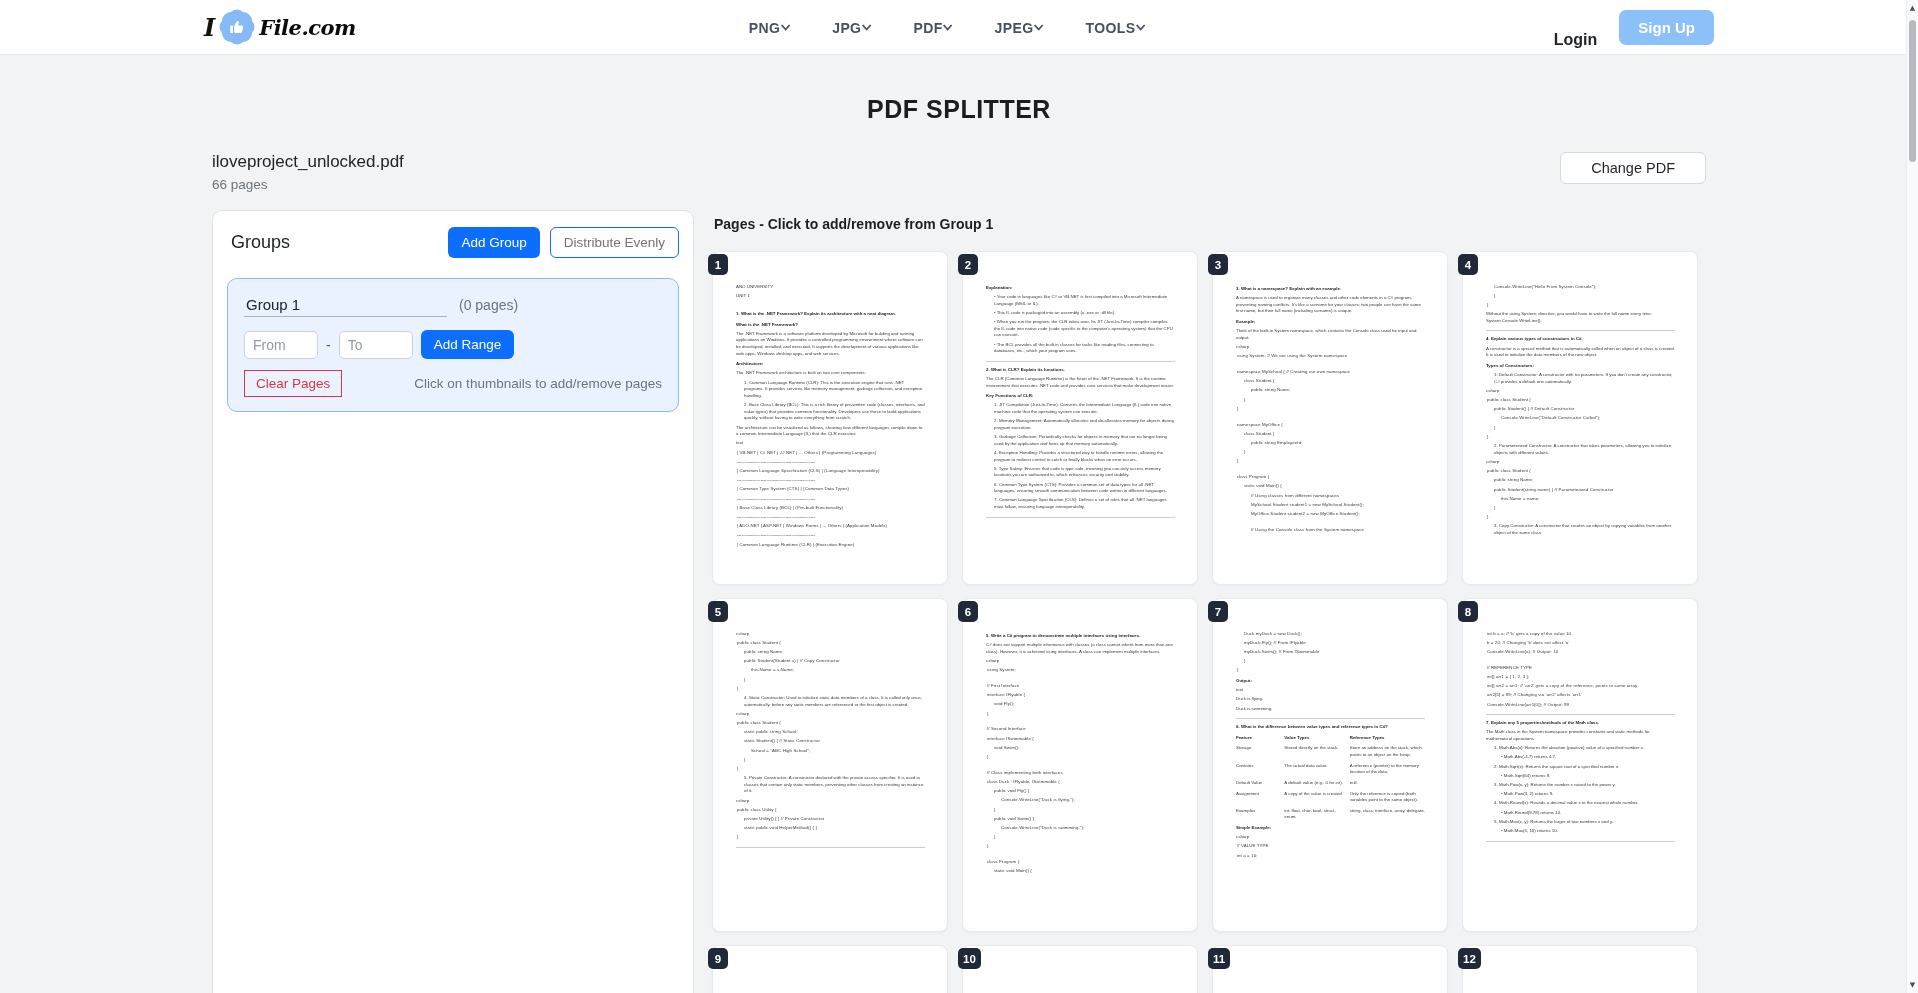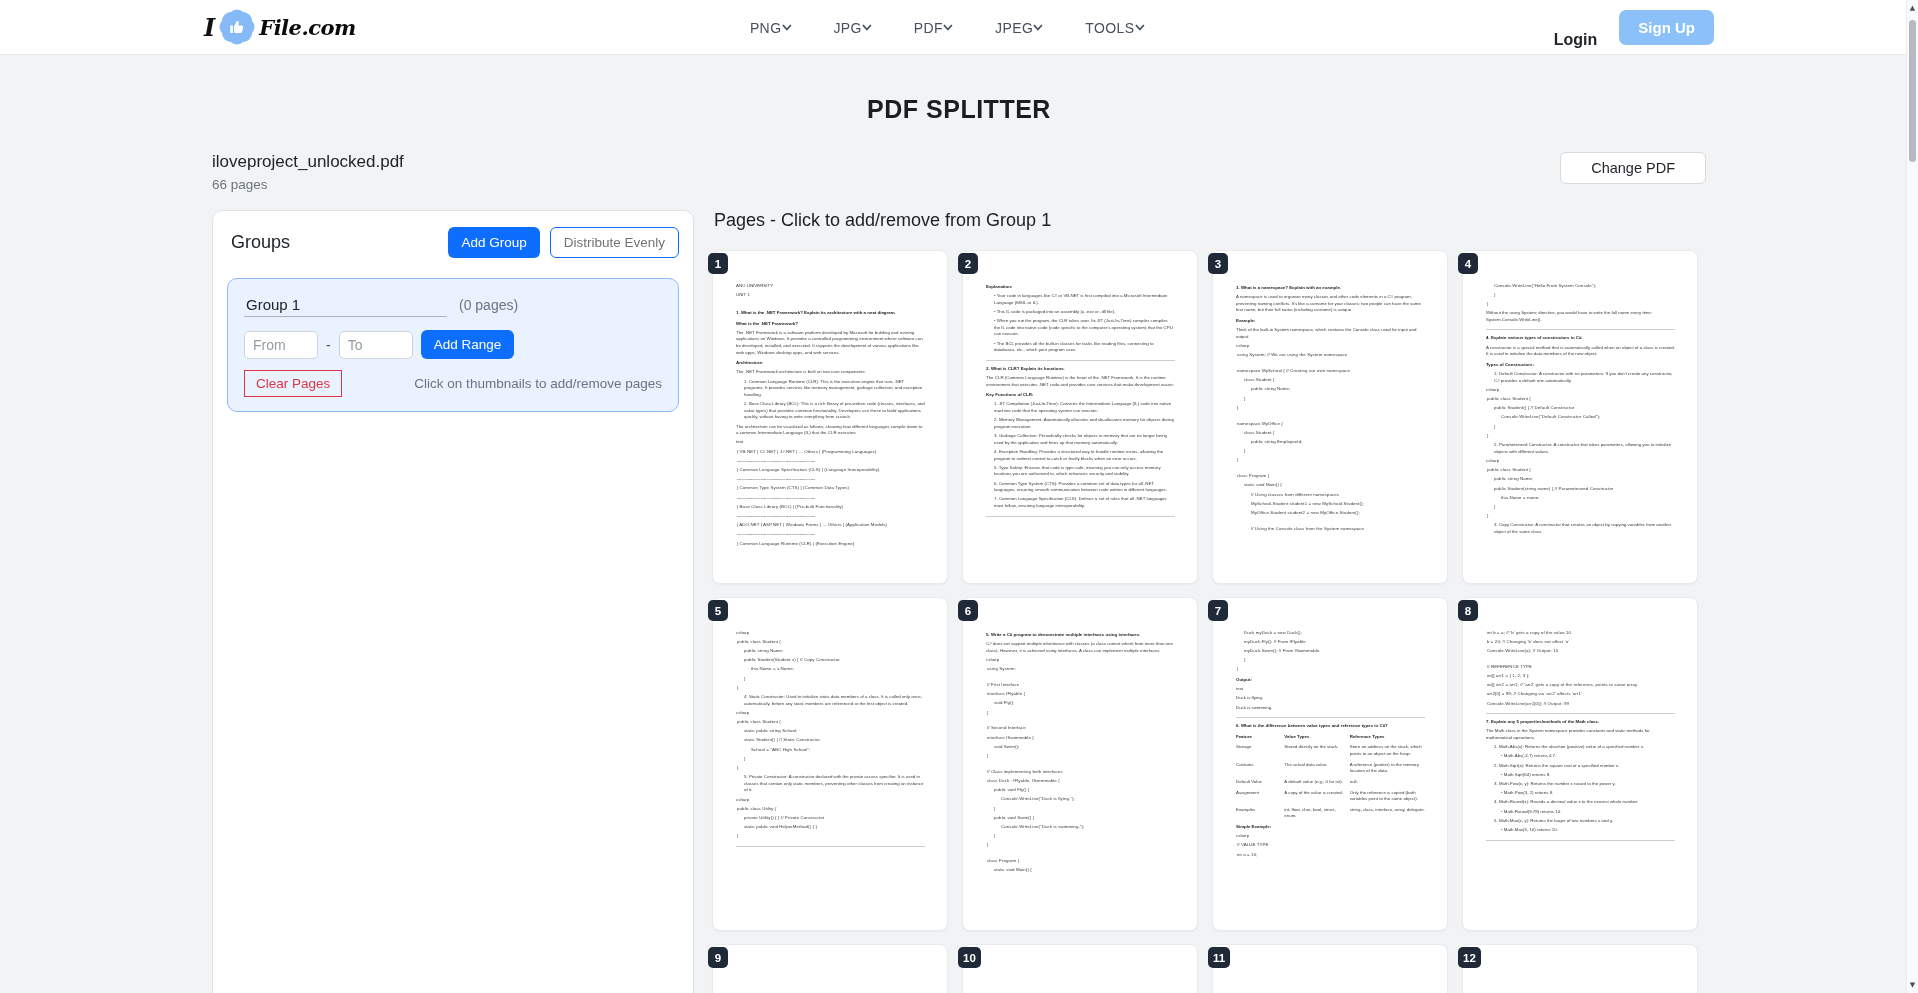--- a/index.html
+++ b/index.html
@@ -10,21 +10,21 @@
   .navbar { position:relative; height:55px; background:#fff; border-bottom:1px solid #e6e8ea; z-index:5; }
   .nav-inner { width:1510px; height:100%; margin:0 auto; display:flex; align-items:center; justify-content:space-between; }
   .logo { display:flex; align-items:center; gap:4px; cursor:pointer; }
   .logo-i { font-family:"DejaVu Serif", serif; font-style:italic; font-weight:700; font-size:24px; color:#111; }
   .seal { position:relative; width:36px; height:36px; flex:0 0 36px; }
   .seal-sq { position:absolute; inset:3px; background:#85baf7; border-radius:9px; }
   .seal-sq.b { transform:rotate(45deg); }
   .seal svg { position:absolute; left:50%; top:50%; width:18px; height:18px; transform:translate(-50%,-50%); }
   .logo-name { font-family:"DejaVu Serif", serif; font-style:italic; font-weight:700; font-size:21px; color:#0b0b0b; letter-spacing:-0.5px; }
   .main-nav { position:absolute; left:50%; top:0; height:55px; transform:translateX(-53%); display:flex; align-items:center; gap:42px; }
-  .nav-item { display:flex; align-items:center; gap:0; font-size:14px; font-weight:400; color:#47505f; letter-spacing:0.4px; cursor:pointer; text-decoration:none; }
+  .nav-item { display:flex; align-items:center; gap:0; font-size:14px; font-weight:700; color:#47505f; letter-spacing:0.4px; cursor:pointer; text-decoration:none; }
   .chev { display:inline-block; width:10px; height:7px; }
   .auth { display:flex; align-items:center; gap:22px; }
   .login { font-size:16px; font-weight:700; color:#212529; cursor:pointer;margin-top:26px; }
   .signup { background:#8cc0f8; color:#fff; border:none; border-radius:7px; padding:9px 19px; font-size:15px; font-weight:700; cursor:pointer; font-family:inherit; }
 
   
   .container { width:1494px; margin:0 auto; }
   .page-title { text-align:center; margin-top:40px; font-size:25px; font-weight:700; letter-spacing:0.5px; color:#1b1e21; }
   .file-row { margin-top:28px; display:flex; justify-content:space-between; align-items:flex-start; }
   .file-name { font-size:17px; color:#212529; }
@@ -47,21 +47,21 @@
   .range-row { margin-top:13px; display:flex; align-items:center; gap:8px; }
   .range-row input { width:74px; height:28px; border:1px solid #ced4da; border-radius:5px; background:#fff; padding:0 8px; font-size:14px; color:#212529; font-family:inherit; }
   .range-row input::placeholder { color:#949ba2; }
   .range-dash { color:#495057; font-size:14px; }
   .clear-row { margin-top:11px; display:flex; align-items:center; justify-content:space-between; }
   .btn-danger-outline { background:transparent; color:#dc3545; border:1px solid #dc3545; border-radius:0; padding:5px 11px; font-size:13.5px; cursor:pointer; font-family:inherit; }
   .hint { font-size:13.5px; color:#6c757d; }
 
   
   .pages-section { flex:1; }
-  .pages-heading { font-size:18px; font-weight:400; color:#1c1f23; margin:0 0 0 2px; }
+  .pages-heading { font-size:14px; font-weight:700; color:#1c1f23; margin:6px 0 0 2px; }
   .pages-grid { margin-top:19px; display:grid; grid-template-columns:repeat(4,236px); gap:13px 14px; }
   .thumb-card { position:relative; width:236px; height:334px; background:#fff; border:1px solid #e7eaee; border-radius:8px; box-shadow:0 1px 2px rgba(20,30,40,.04); cursor:pointer; }
   .thumb-badge { position:absolute; left:-5px; top:2px; min-width:20px; height:21px; padding:0 5px; background:#1f2937; color:#fff; font-size:11.5px; font-weight:700; border-radius:5px; display:flex; align-items:center; justify-content:center; z-index:2; }
   .thumb-body { position:absolute; left:23px; right:22px; top:29px; bottom:12px; overflow:hidden; font-size:4.4px; line-height:1.5; color:#3a3a3a; }
   .thumb-body > div { margin-top:2.6px; }
   .t-h { font-weight:700; color:#1c1c1c; margin-top:5px !important; }
   .t-b { font-weight:700; color:#1c1c1c; margin-top:4px !important; }
   .t-p { }
   .t-li { margin-left:8px; }
   .t-li2 { margin-left:15px; }

